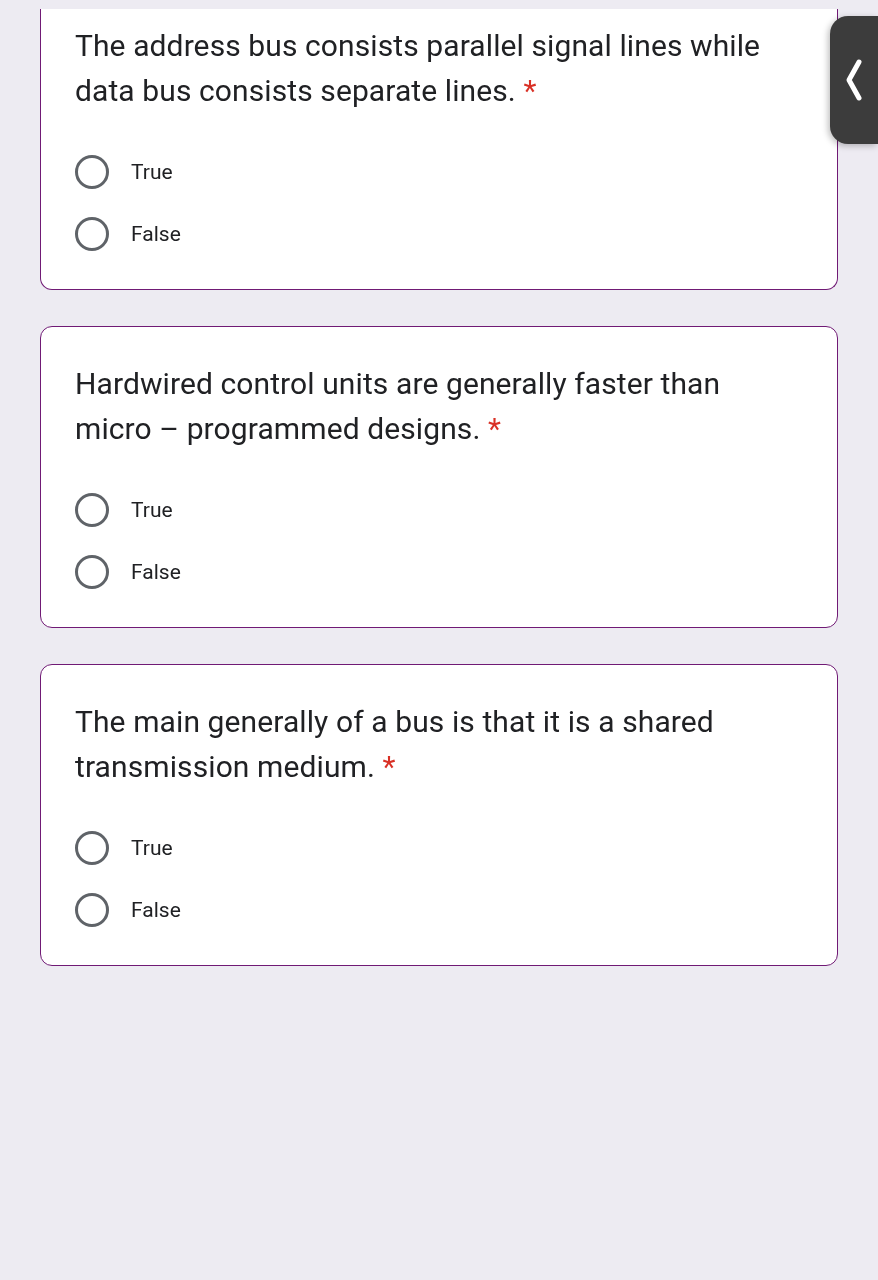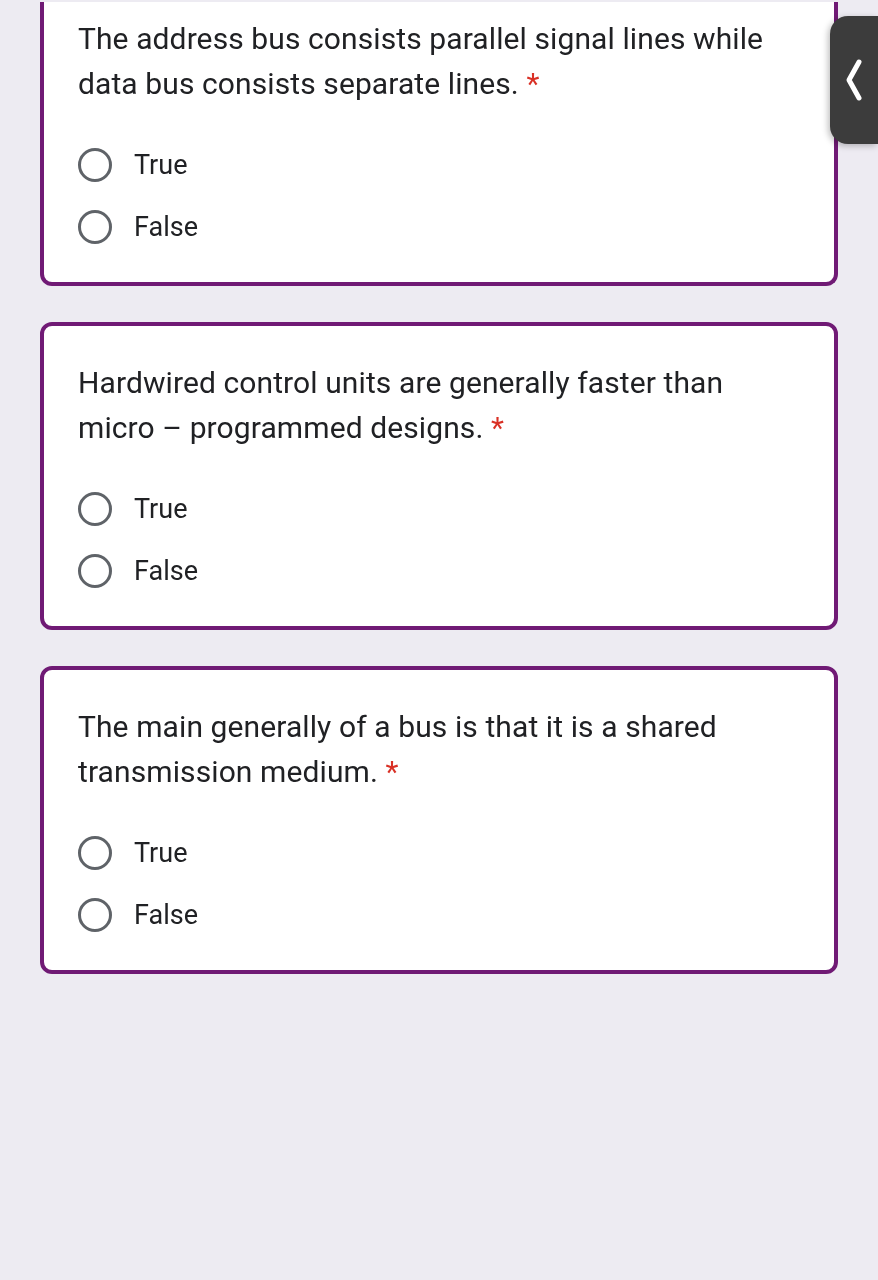--- a/index.html
+++ b/index.html
@@ -9,23 +9,23 @@
     background: #EDEBF2;
     font-family: Roboto, Arial, sans-serif;
     position: relative;
     overflow: hidden;
   }
   .card {
     background: #fff;
     border-radius: 12px;
     margin: 0 40px 36px 40px;
     padding: 34px 34px 38px 34px;
-    border: 4px solid #701a75;
+    border: 1px solid #701a75;
   }
-  .card:first-of-type { margin-top: 2px; border-top-left-radius: 0; border-top-right-radius: 0; border-top: none; padding-top: 14px; }
+  .card:first-of-type { margin-top: 9px; border-top-left-radius: 0; border-top-right-radius: 0; border-top: none; padding-top: 14px; }
   .question {
     font-size: 30px;
     color: #202124;
     line-height: 1.5;
     letter-spacing: 0.1px;
     margin-bottom: 42px;
   }
   .question .req {
     color: #d93025;
   }
@@ -38,21 +38,21 @@
   .option:last-child { margin-bottom: 0; }
   .radio {
     width: 34px;
     height: 34px;
     border: 3.5px solid #5f6368;
     border-radius: 50%;
     margin-right: 22px;
     flex-shrink: 0;
   }
   .opt-label {
-    font-size: 27px;
+    font-size: 21px;
     color: #202124;
   }
   .side-tab {
     position: absolute;
     top: 16px;
     right: 0;
     width: 48px;
     height: 128px;
     background: #3c3c3c;
     border-top-left-radius: 18px;

